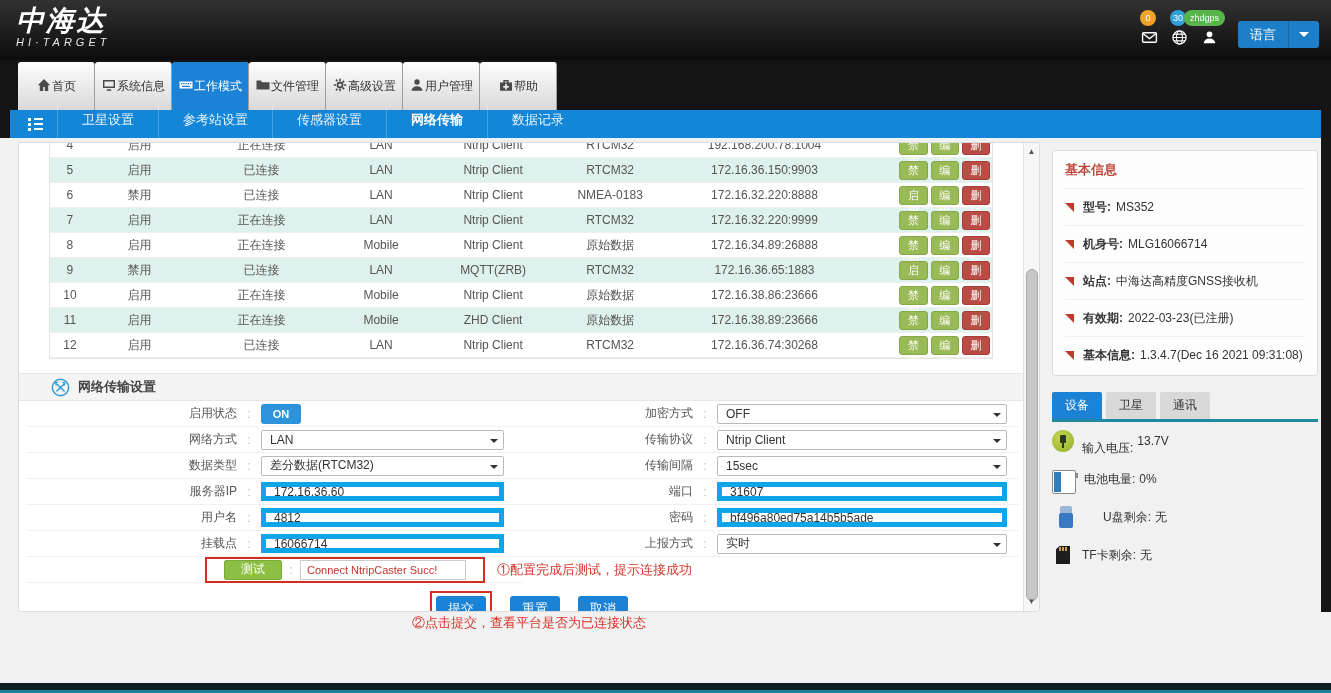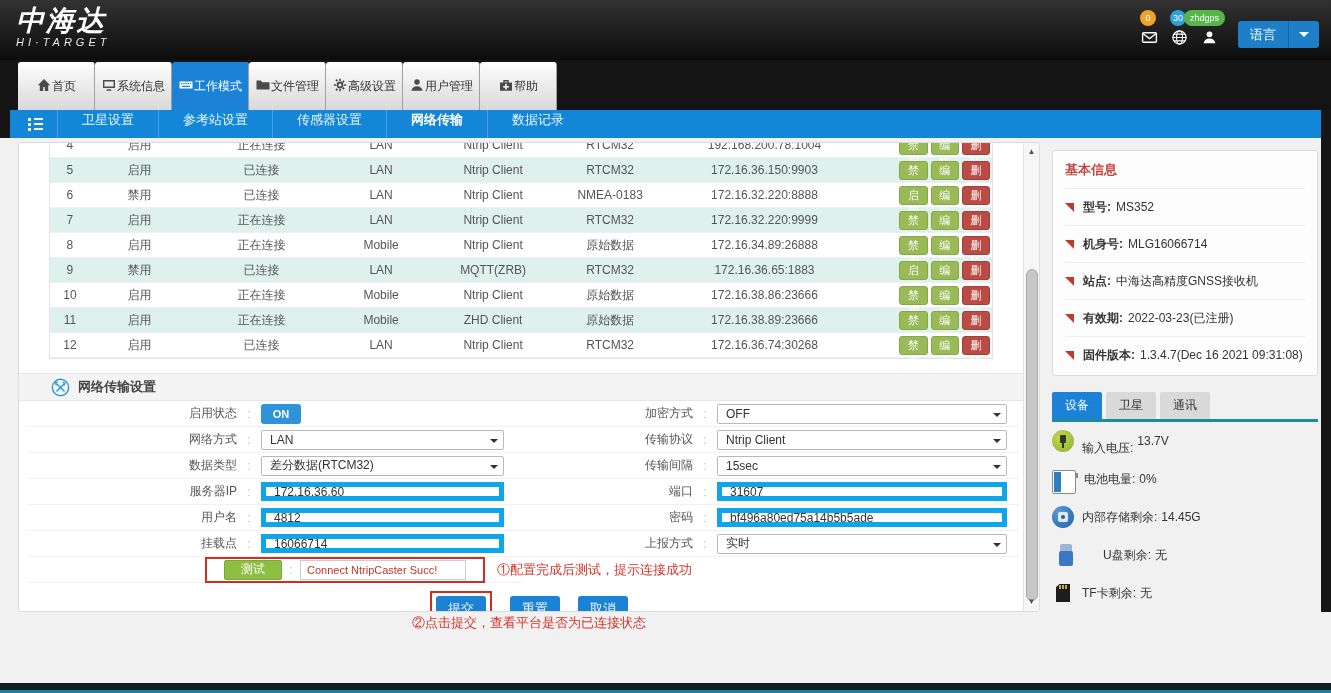--- a/index.html
+++ b/index.html
@@ -534,21 +534,21 @@
           <b>站点:</b>
           <span>中海达高精度GNSS接收机</span>
         </div>
         <div class="p1-item">
           <span class="tri"></span>
           <b>有效期:</b>
           <span>2022-03-23(已注册)</span>
         </div>
         <div class="p1-item">
           <span class="tri"></span>
-          <b>固件版本:</b>
+          <b>基本信息:</b>
           <span>1.3.4.7(Dec 16 2021 09:31:08)</span>
         </div>
       </div>
   </div>
   <div class="panel2">
     <div class="p2-tabs" id="devTabs">
         <span class="p2-tab active">设备</span>
         <span class="p2-tab">卫星</span>
         <span class="p2-tab">通讯</span>
       </div>
@@ -558,25 +558,20 @@
           <span class="dicon power-icon"></span>
           <b style="font-weight: normal; margin-top: 14px;">输入电压:</b>
           <span style="margin-left: 4px;">13.7V</span>
         </div>
         <div class="p2-item">
           <span class="dicon battery-icon"></span>
           <b style="font-weight: normal;">电池电量:</b>
           <span style="margin-left: 4px;">0%</span>
         </div>
         <div class="p2-item">
-          <span class="dicon storage-icon"></span>
-          <b style="font-weight: normal;">内部存储剩余:</b>
-          <span style="margin-left: 4px;">14.45G</span>
-        </div>
-        <div class="p2-item">
           <span class="dicon usb-icon"></span>
           <b style="font-weight: normal; margin-left: 17px;">U盘剩余:</b>
           <span style="margin-left: 4px;">无</span>
         </div>
         <div class="p2-item">
           <span class="dicon tfcard-icon"></span>
           <b style="font-weight: normal;">TF卡剩余:</b>
           <span style="margin-left: 4px;">无</span>
         </div>
       </div>

